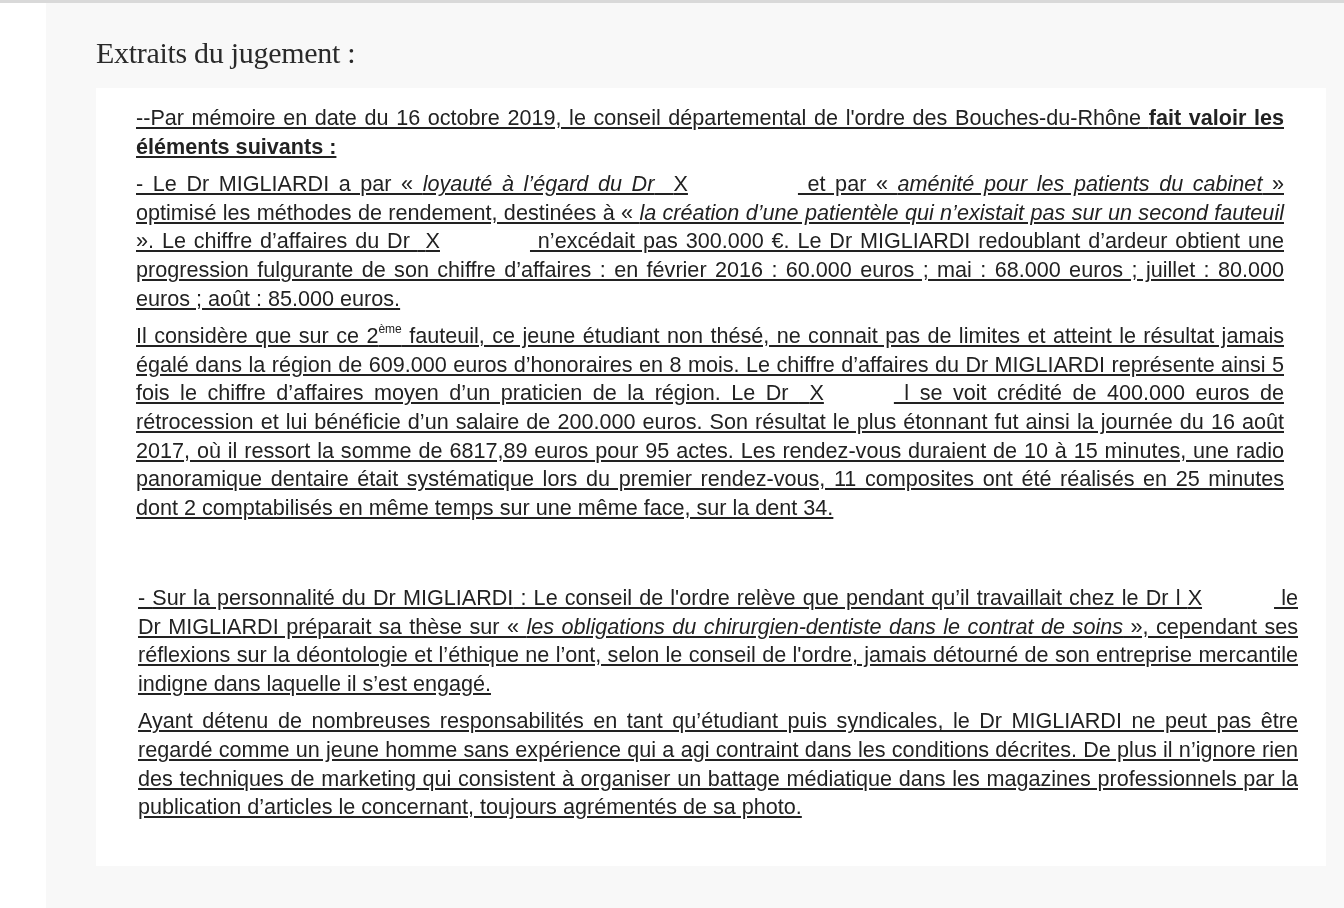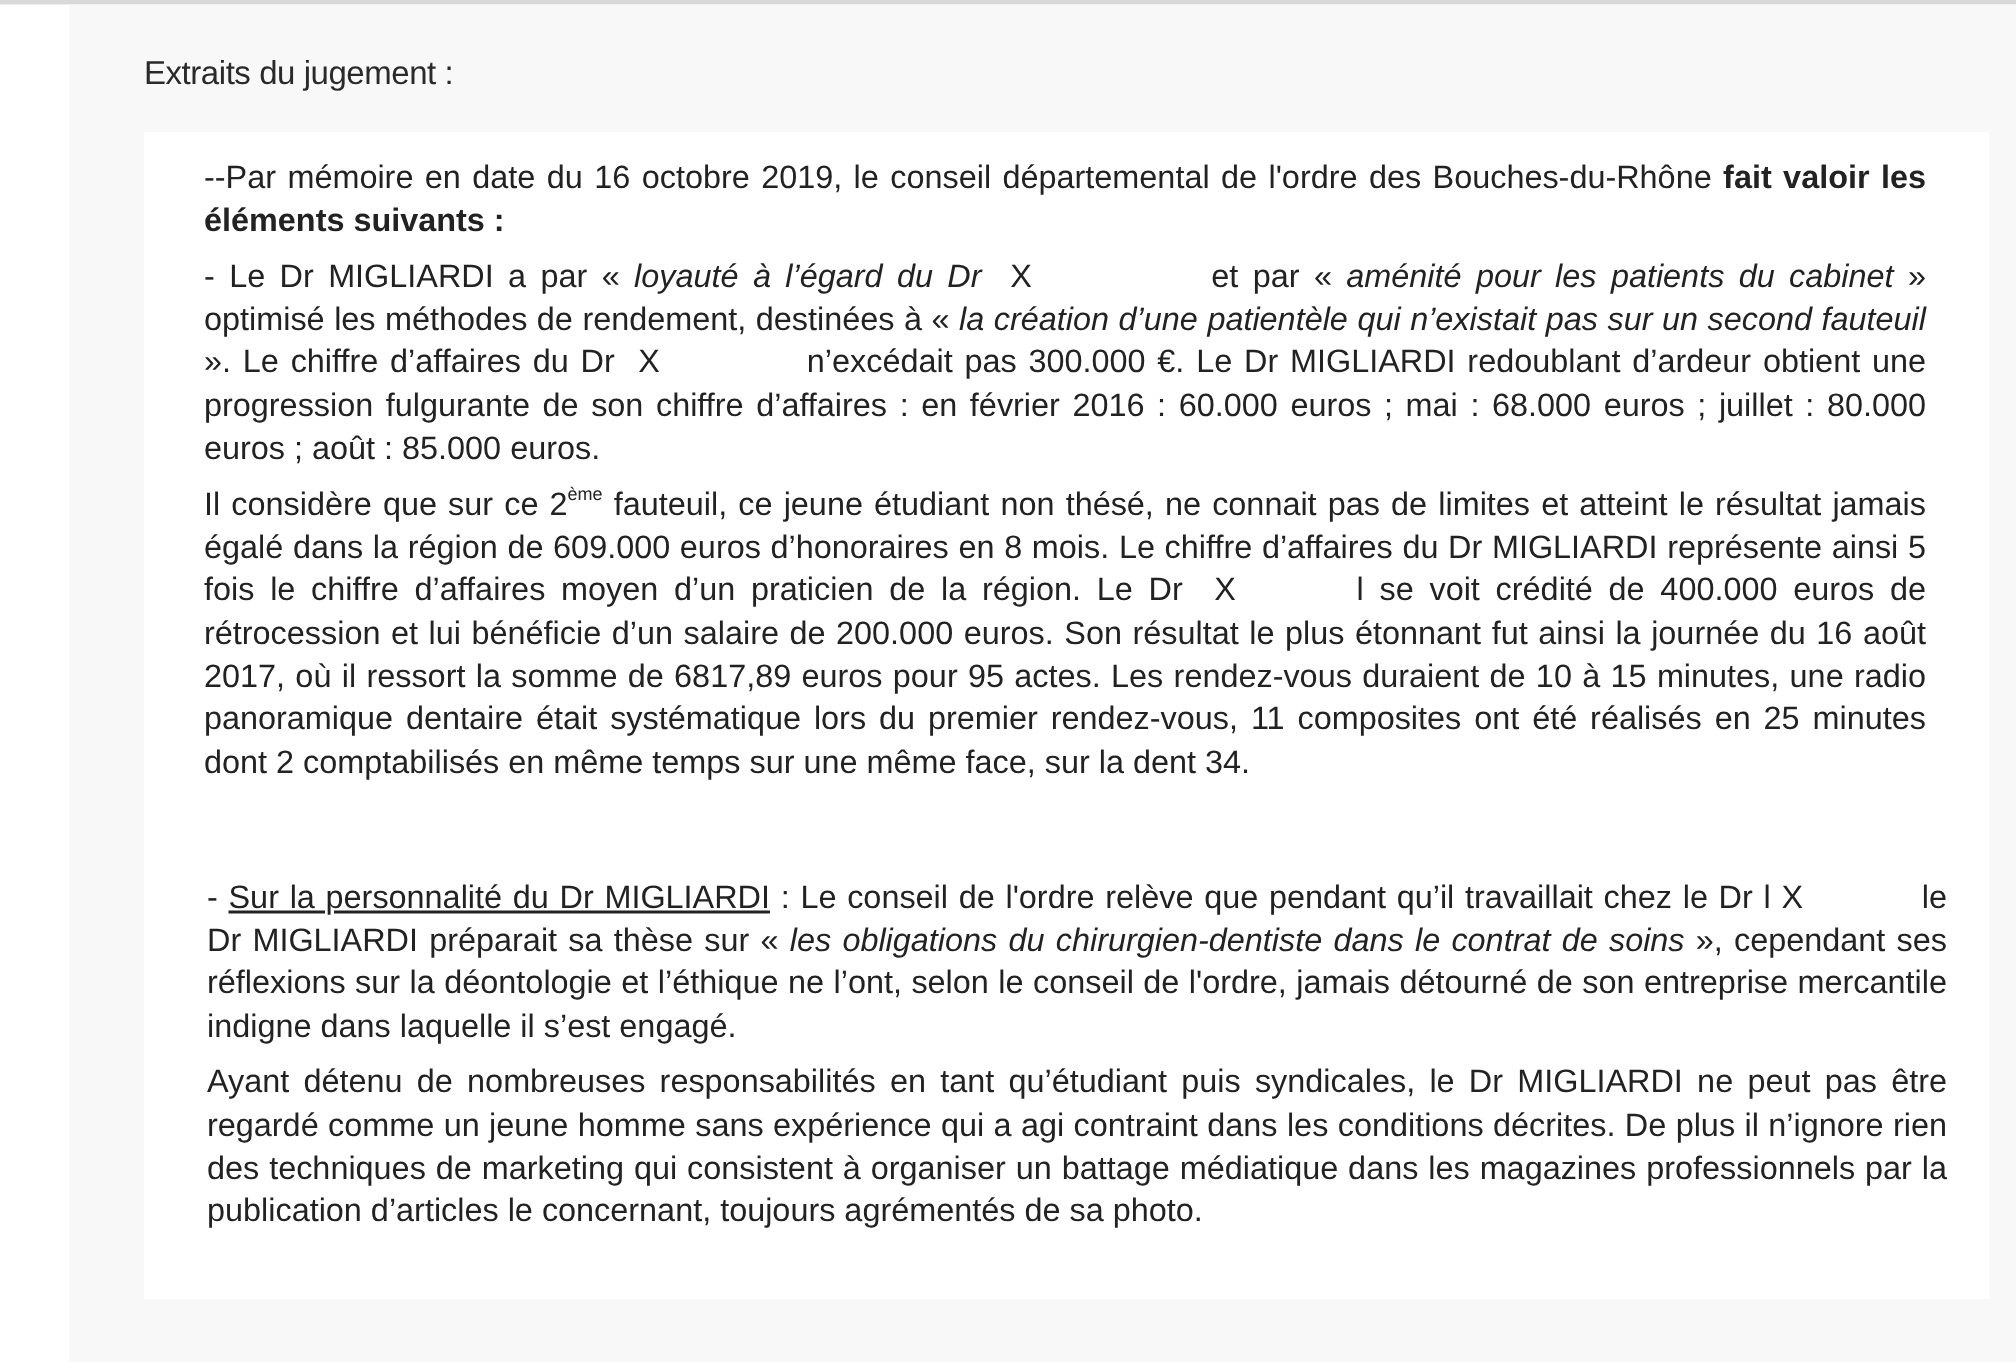--- a/index.html
+++ b/index.html
@@ -13,36 +13,37 @@
     .topline {
       position: absolute; left: 0; top: 0; width: 1344px; height: 3px;
       background: #d9d9d9;
     }
     .page {
       position: absolute; left: 46px; top: 3px; width: 1298px; height: 905px;
       background: #f8f8f8;
     }
     .heading {
       position: absolute; left: 50px; top: 33px;
-      font-family: Liberation Sans, sans-serif;
-      font-size: 22px; color: #2a2a2a; letter-spacing: -0.3px;
+      font-family: Liberation Serif, serif;
+      font-size: 30px; color: #2a2a2a; letter-spacing: -0.3px;
     }
     .panel {
       position: absolute; background: #ffffff;
       left: 50px; width: 1230px;
       box-sizing: border-box;
       padding: 0 42px 0 40px;
     }
     .panel1 { top: 85px; height: 492px; padding-top: 16px; }
     .panel2 { top: 571px; height: 292px; padding-top: 10px; padding-left: 42px; padding-right: 28px; }
     .panel p {
       margin: 0 0 9px 0;
       font-size: 21.6px; line-height: 28.6px;
       text-align: justify;
       color: #222;
+      text-decoration: underline;
     }
     .panel p b { font-weight: bold; }
     .panel p i { font-style: italic; }
     .panel p u { text-decoration: underline; }
     .redact { display: inline-block; }
     .r1 { width: 110px; }
     .r2 { width: 90px; }
     .r3 { width: 70px; }
     .r4 { width: 72px; }
     sup { font-size: 12px; line-height: 0; vertical-align: 10px; }

